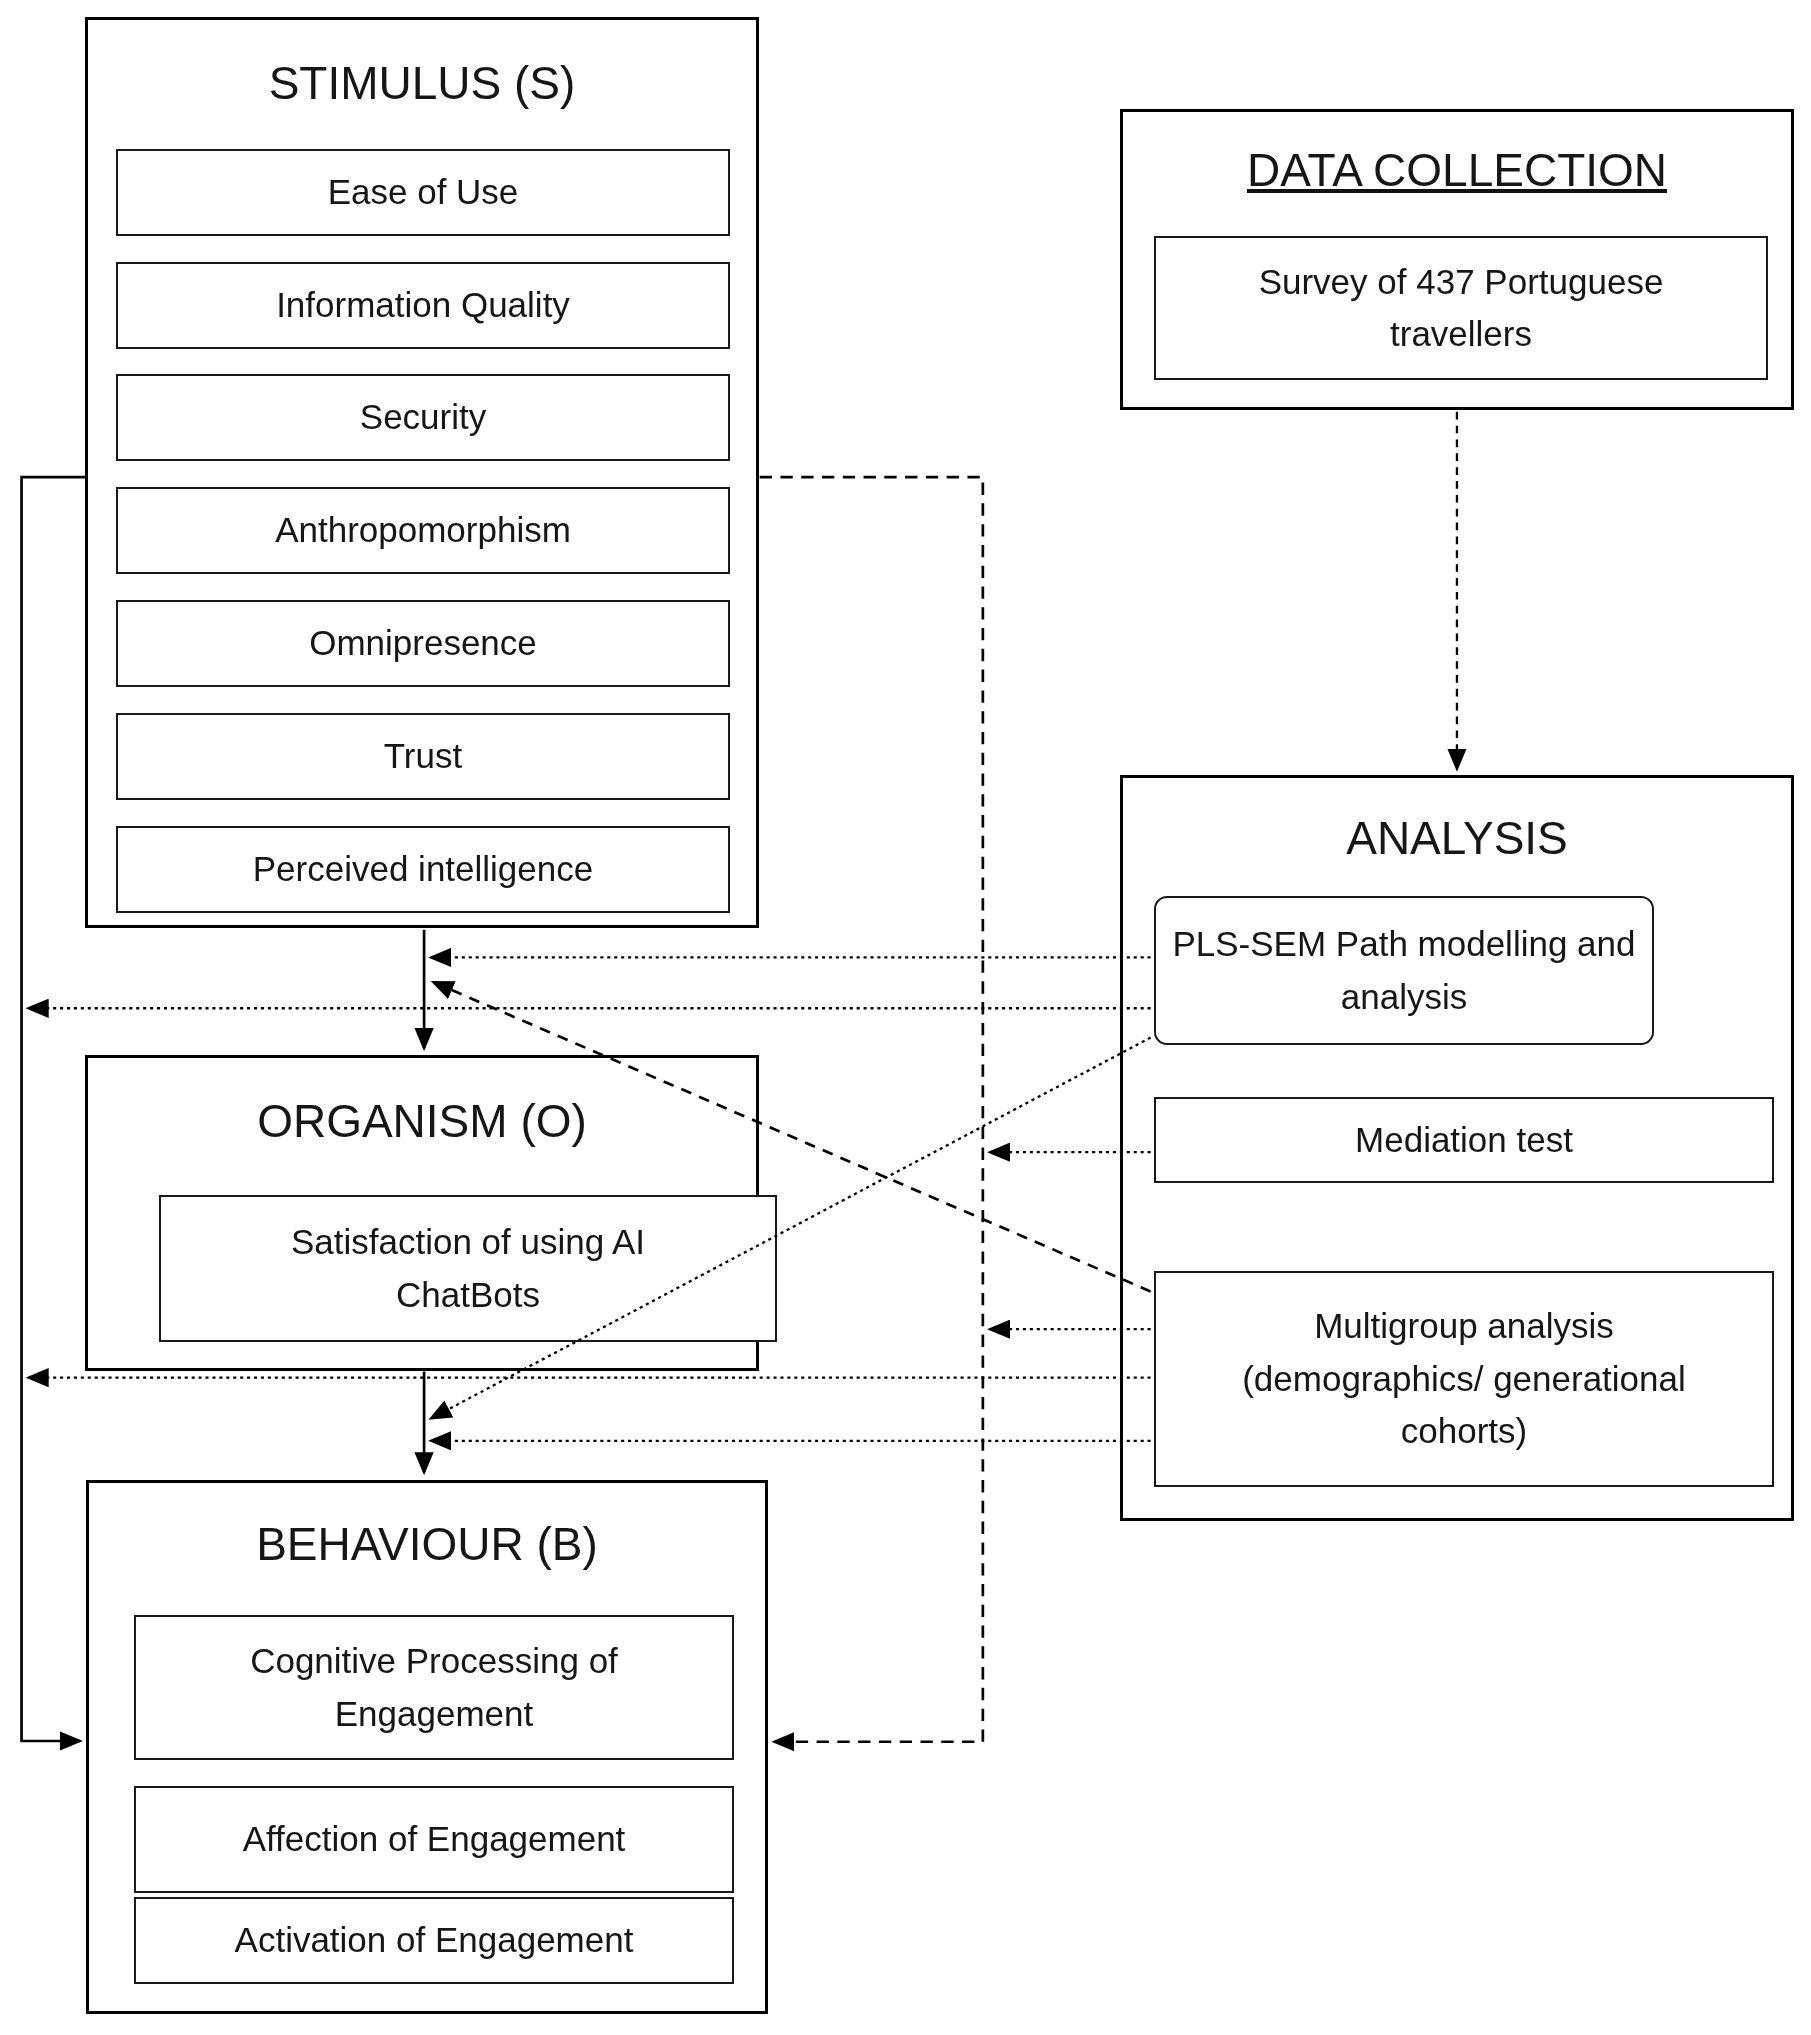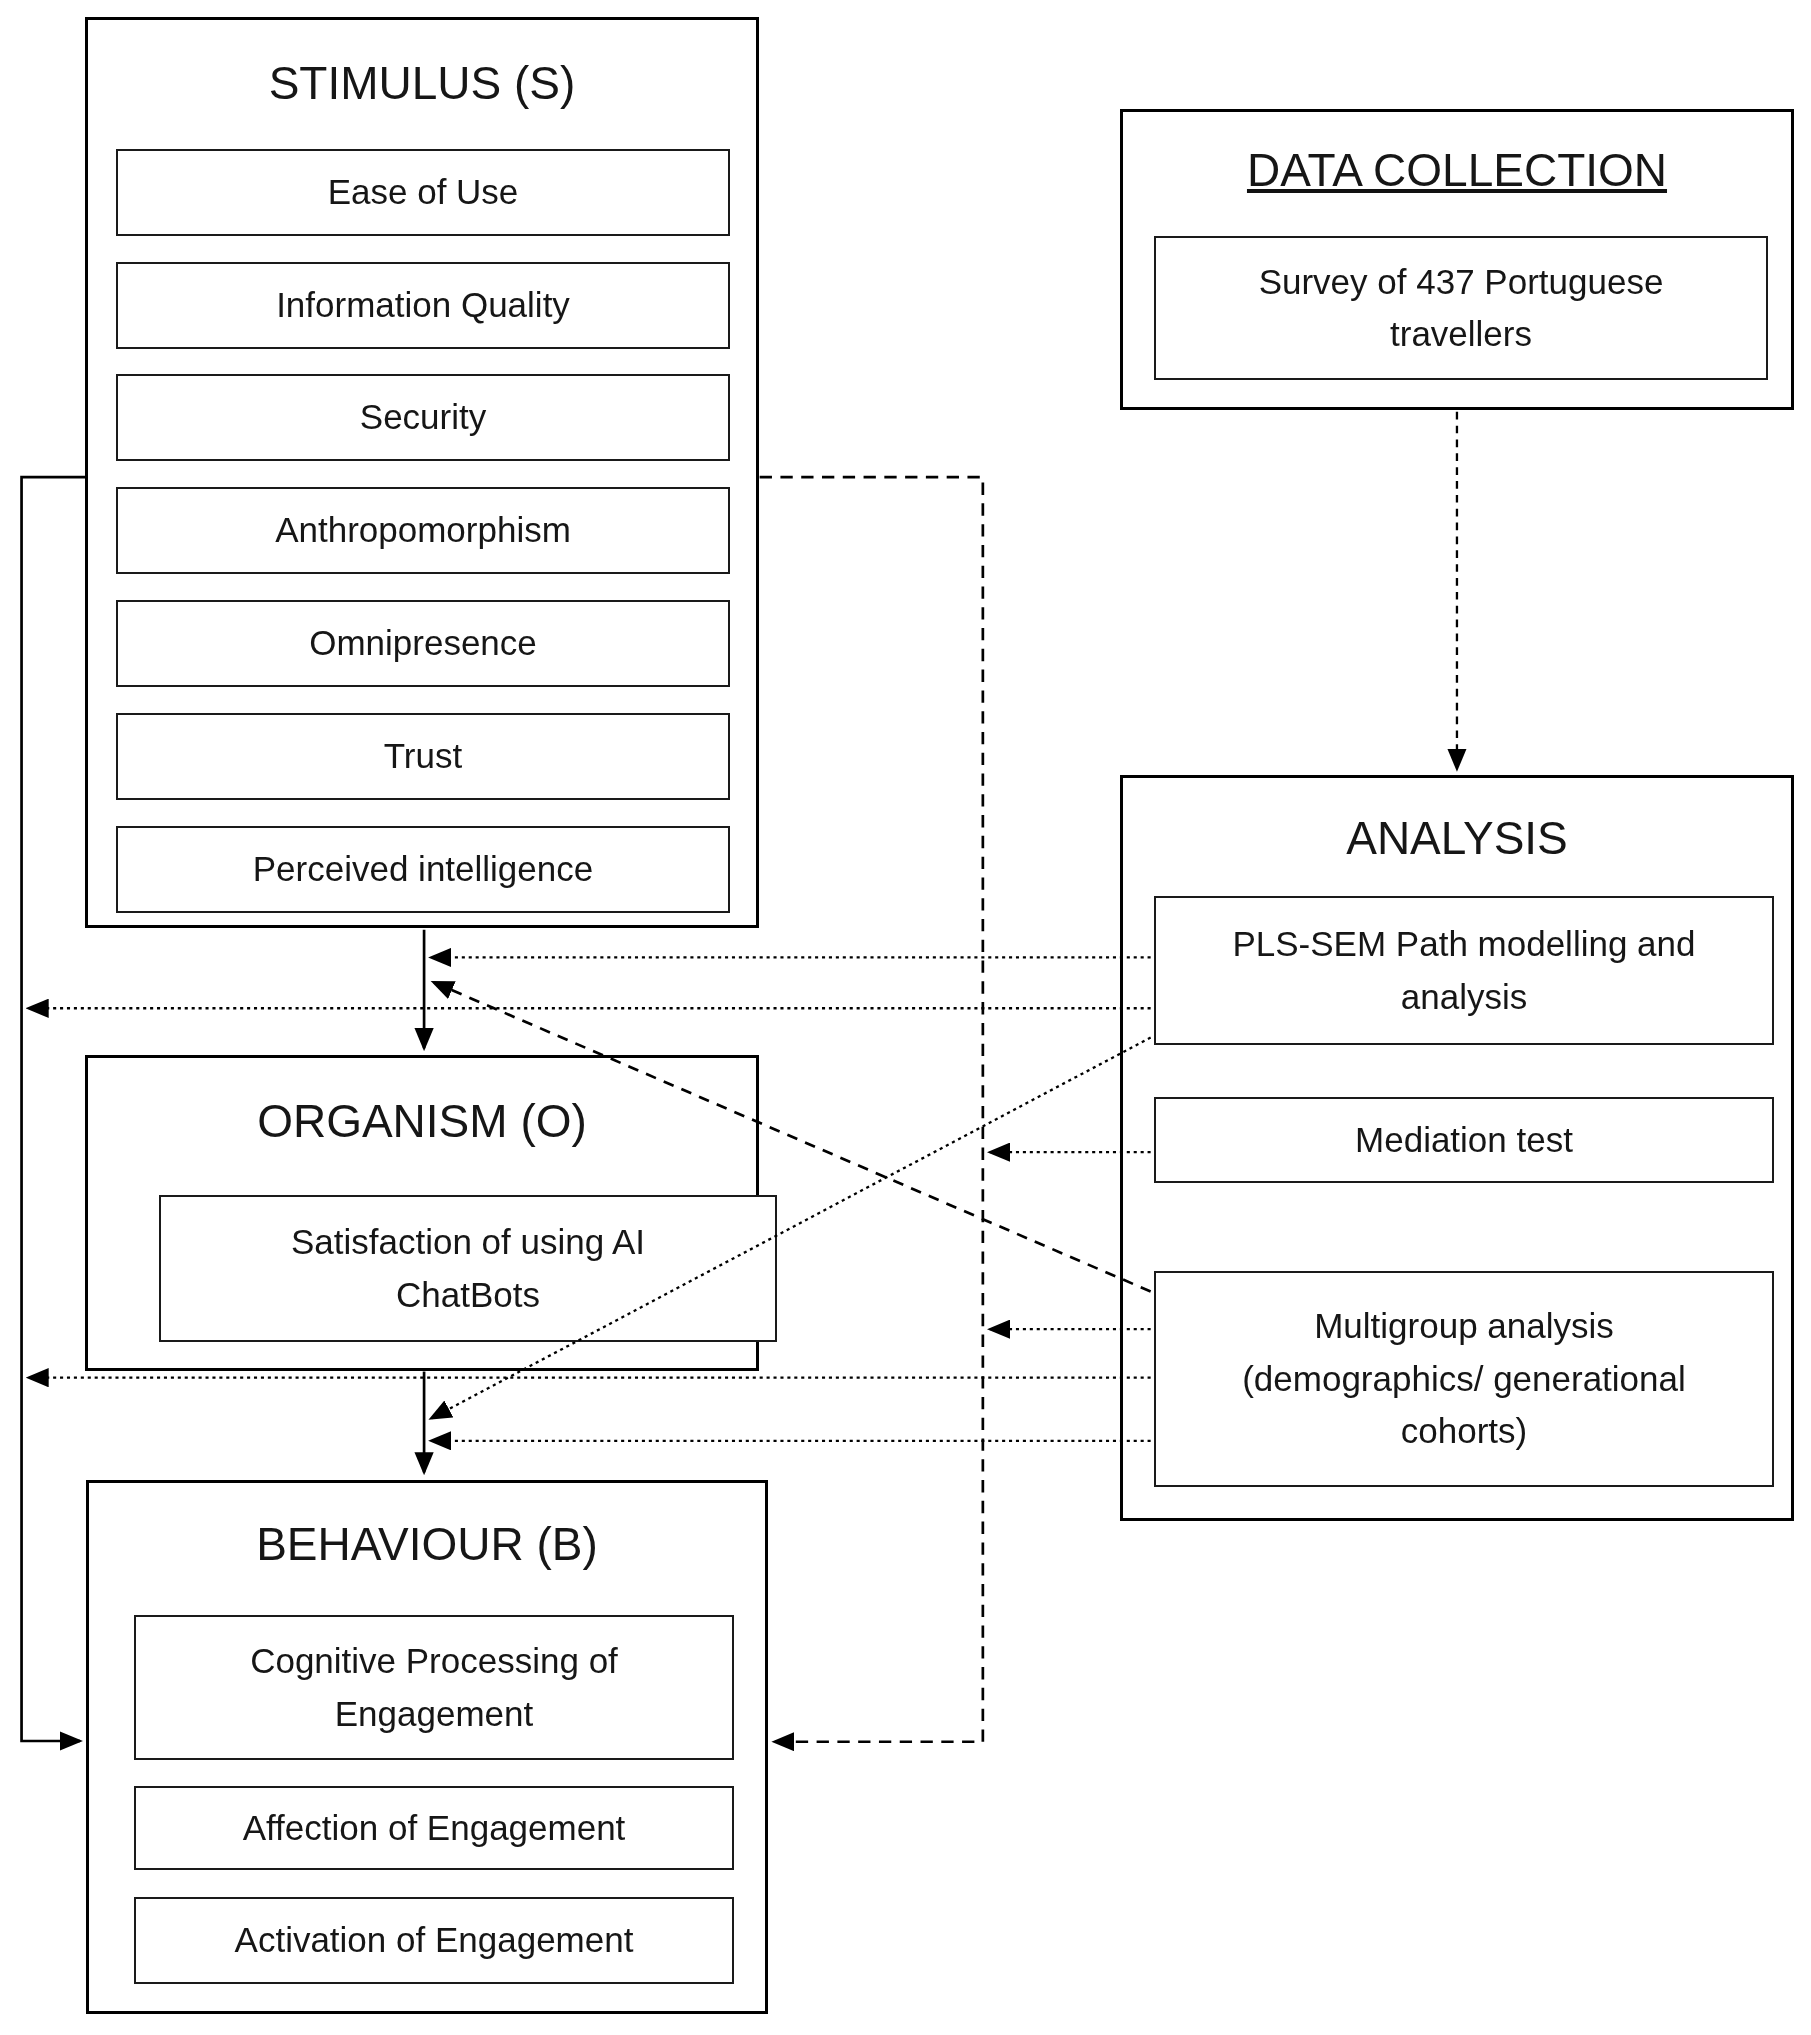--- a/index.html
+++ b/index.html
@@ -22,38 +22,38 @@
 
   
   #data-collection{left:1120px;top:109px;width:674px;height:301px;text-decoration:underline;}
   #data-collection .panel-title{padding-top:35px;}
   #dc-survey{left:31px;top:124px;width:614px;height:144px;}
   #dc-survey span{max-width:462px;}
 
   
   #analysis{left:1120px;top:775px;width:674px;height:746px;}
   #analysis .panel-title{padding-top:37px;}
-  #an-pls{left:31px;top:118px;width:620px;height:149px;}
+  #an-pls{left:31px;top:118px;width:500px;height:149px;border-radius:13px;}
   #an-pls span{max-width:493px;}
   #an-med{left:31px;top:319px;width:620px;height:86px;}
   #an-multi{left:31px;top:493px;width:620px;height:216px;}
   #an-multi span{max-width:462px;}
 
   
   #organism{left:85px;top:1055px;width:674px;height:316px;}
   #organism .panel-title{padding-top:40px;}
   #org-sat{left:31px;top:137px;width:618px;height:147px;margin-left:40px;}
   #org-sat span{max-width:431px;}
 
   
   #behaviour{left:86px;top:1480px;width:682px;height:534px;}
   #behaviour .panel-title{padding-top:38px;}
   #bh-cog{left:45px;top:132px;width:600px;height:145px;}
   #bh-cog span{max-width:416px;}
-  #bh-aff{left:45px;top:303px;width:600px;height:84px;}
+  #bh-aff{left:45px;top:303px;width:600px;height:107px;}
   #bh-act{left:45px;top:414px;width:600px;height:87px;}
 
   
   #wires{position:absolute;left:0;top:0;width:1811px;height:2035px;pointer-events:none;}
   .ln{fill:none;stroke:#000;}
   .solid{stroke-width:3.5px;}
   .dash-lg{stroke-width:3.5px;stroke-dasharray:16 11;}
   .dash-md{stroke-width:3px;stroke-dasharray:10 8;}
   .dash-diag{stroke-width:3.5px;stroke-dasharray:14 11;}
   .dots{stroke-width:3px;stroke-dasharray:4 5;}

